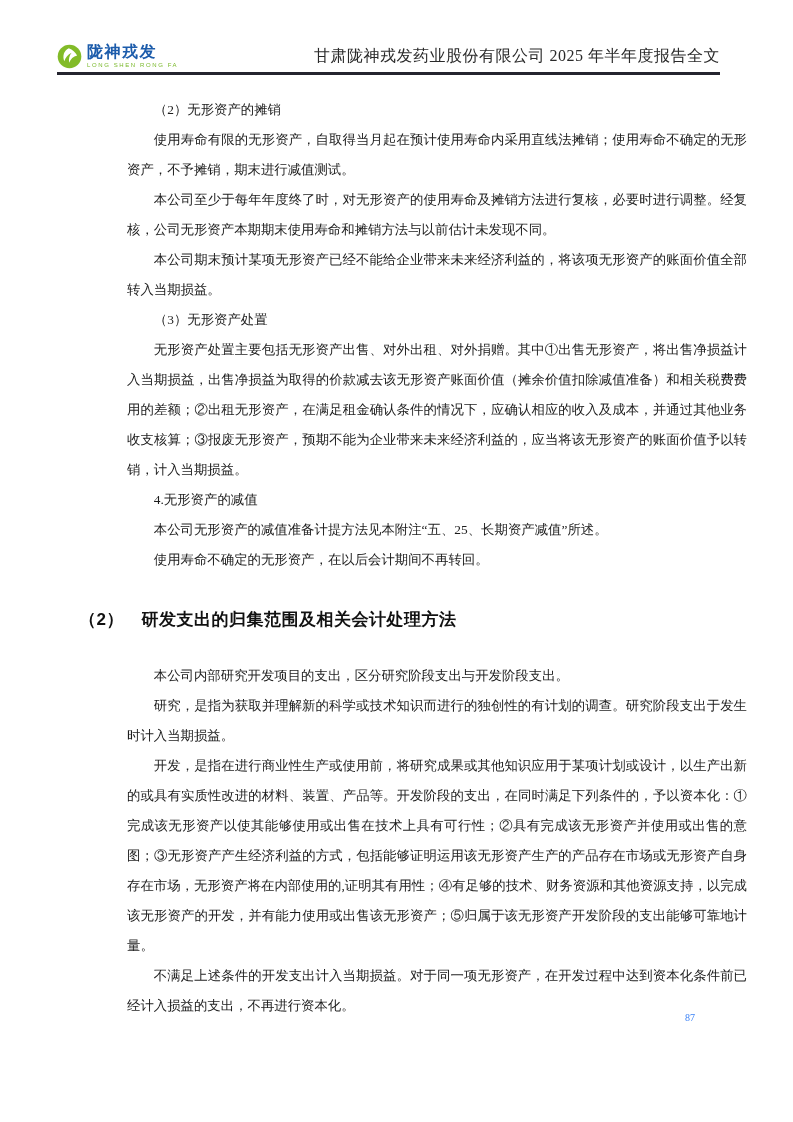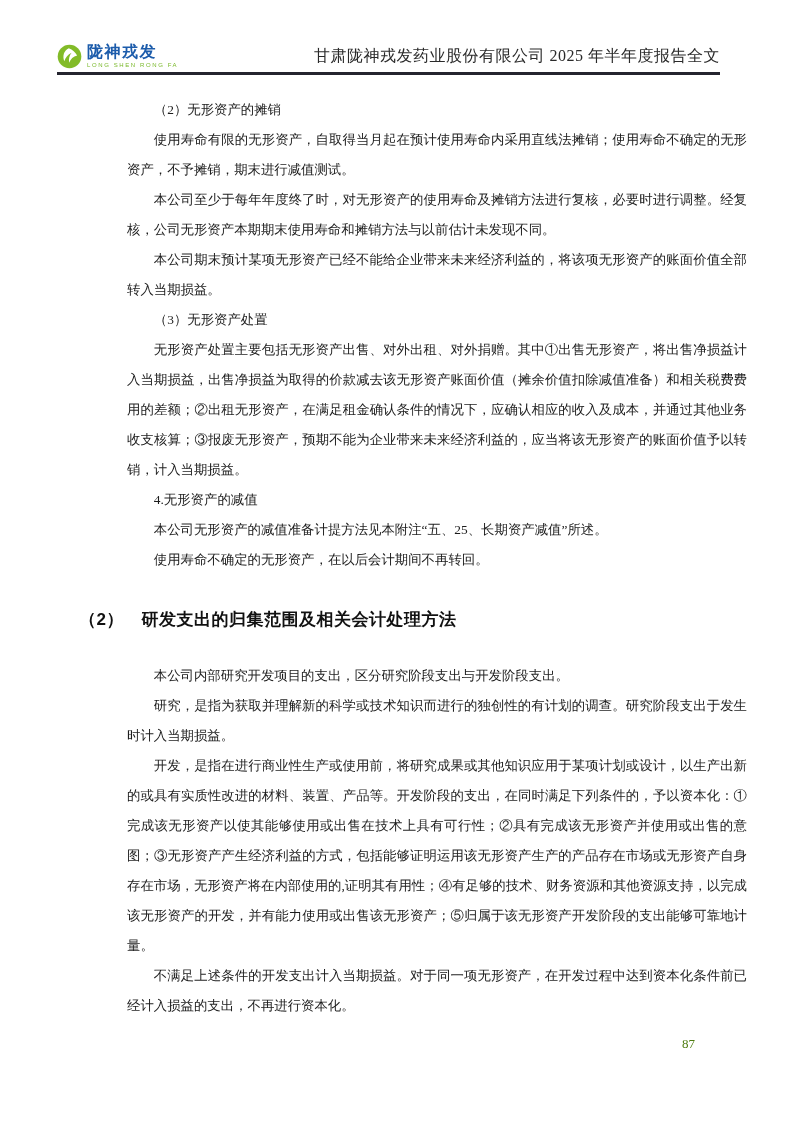--- a/index.html
+++ b/index.html
@@ -83,24 +83,24 @@
     text-indent: 0;
     margin: 30px 0 26px 0;
     text-align: left;
     font-family: "Liberation Sans", sans-serif;
     letter-spacing: 0.5px;
   }
 
   
   .footer-pagenum {
     position: absolute;
-    top: 1036px;
+    top: 1012px;
     right: 98px;
-    font-size: 13px;
-    color: #4d7c0f;
+    font-size: 10px;
+    color: #3b82f6;
   }
 </style>
 </head>
 <body>
 
 <div class="header">
   <div class="header-row">
     <div class="logo">
       <svg class="logo-mark" viewBox="0 0 36 36" aria-hidden="true">
         <circle cx="18" cy="18" r="17" fill="#82bb28"></circle>

